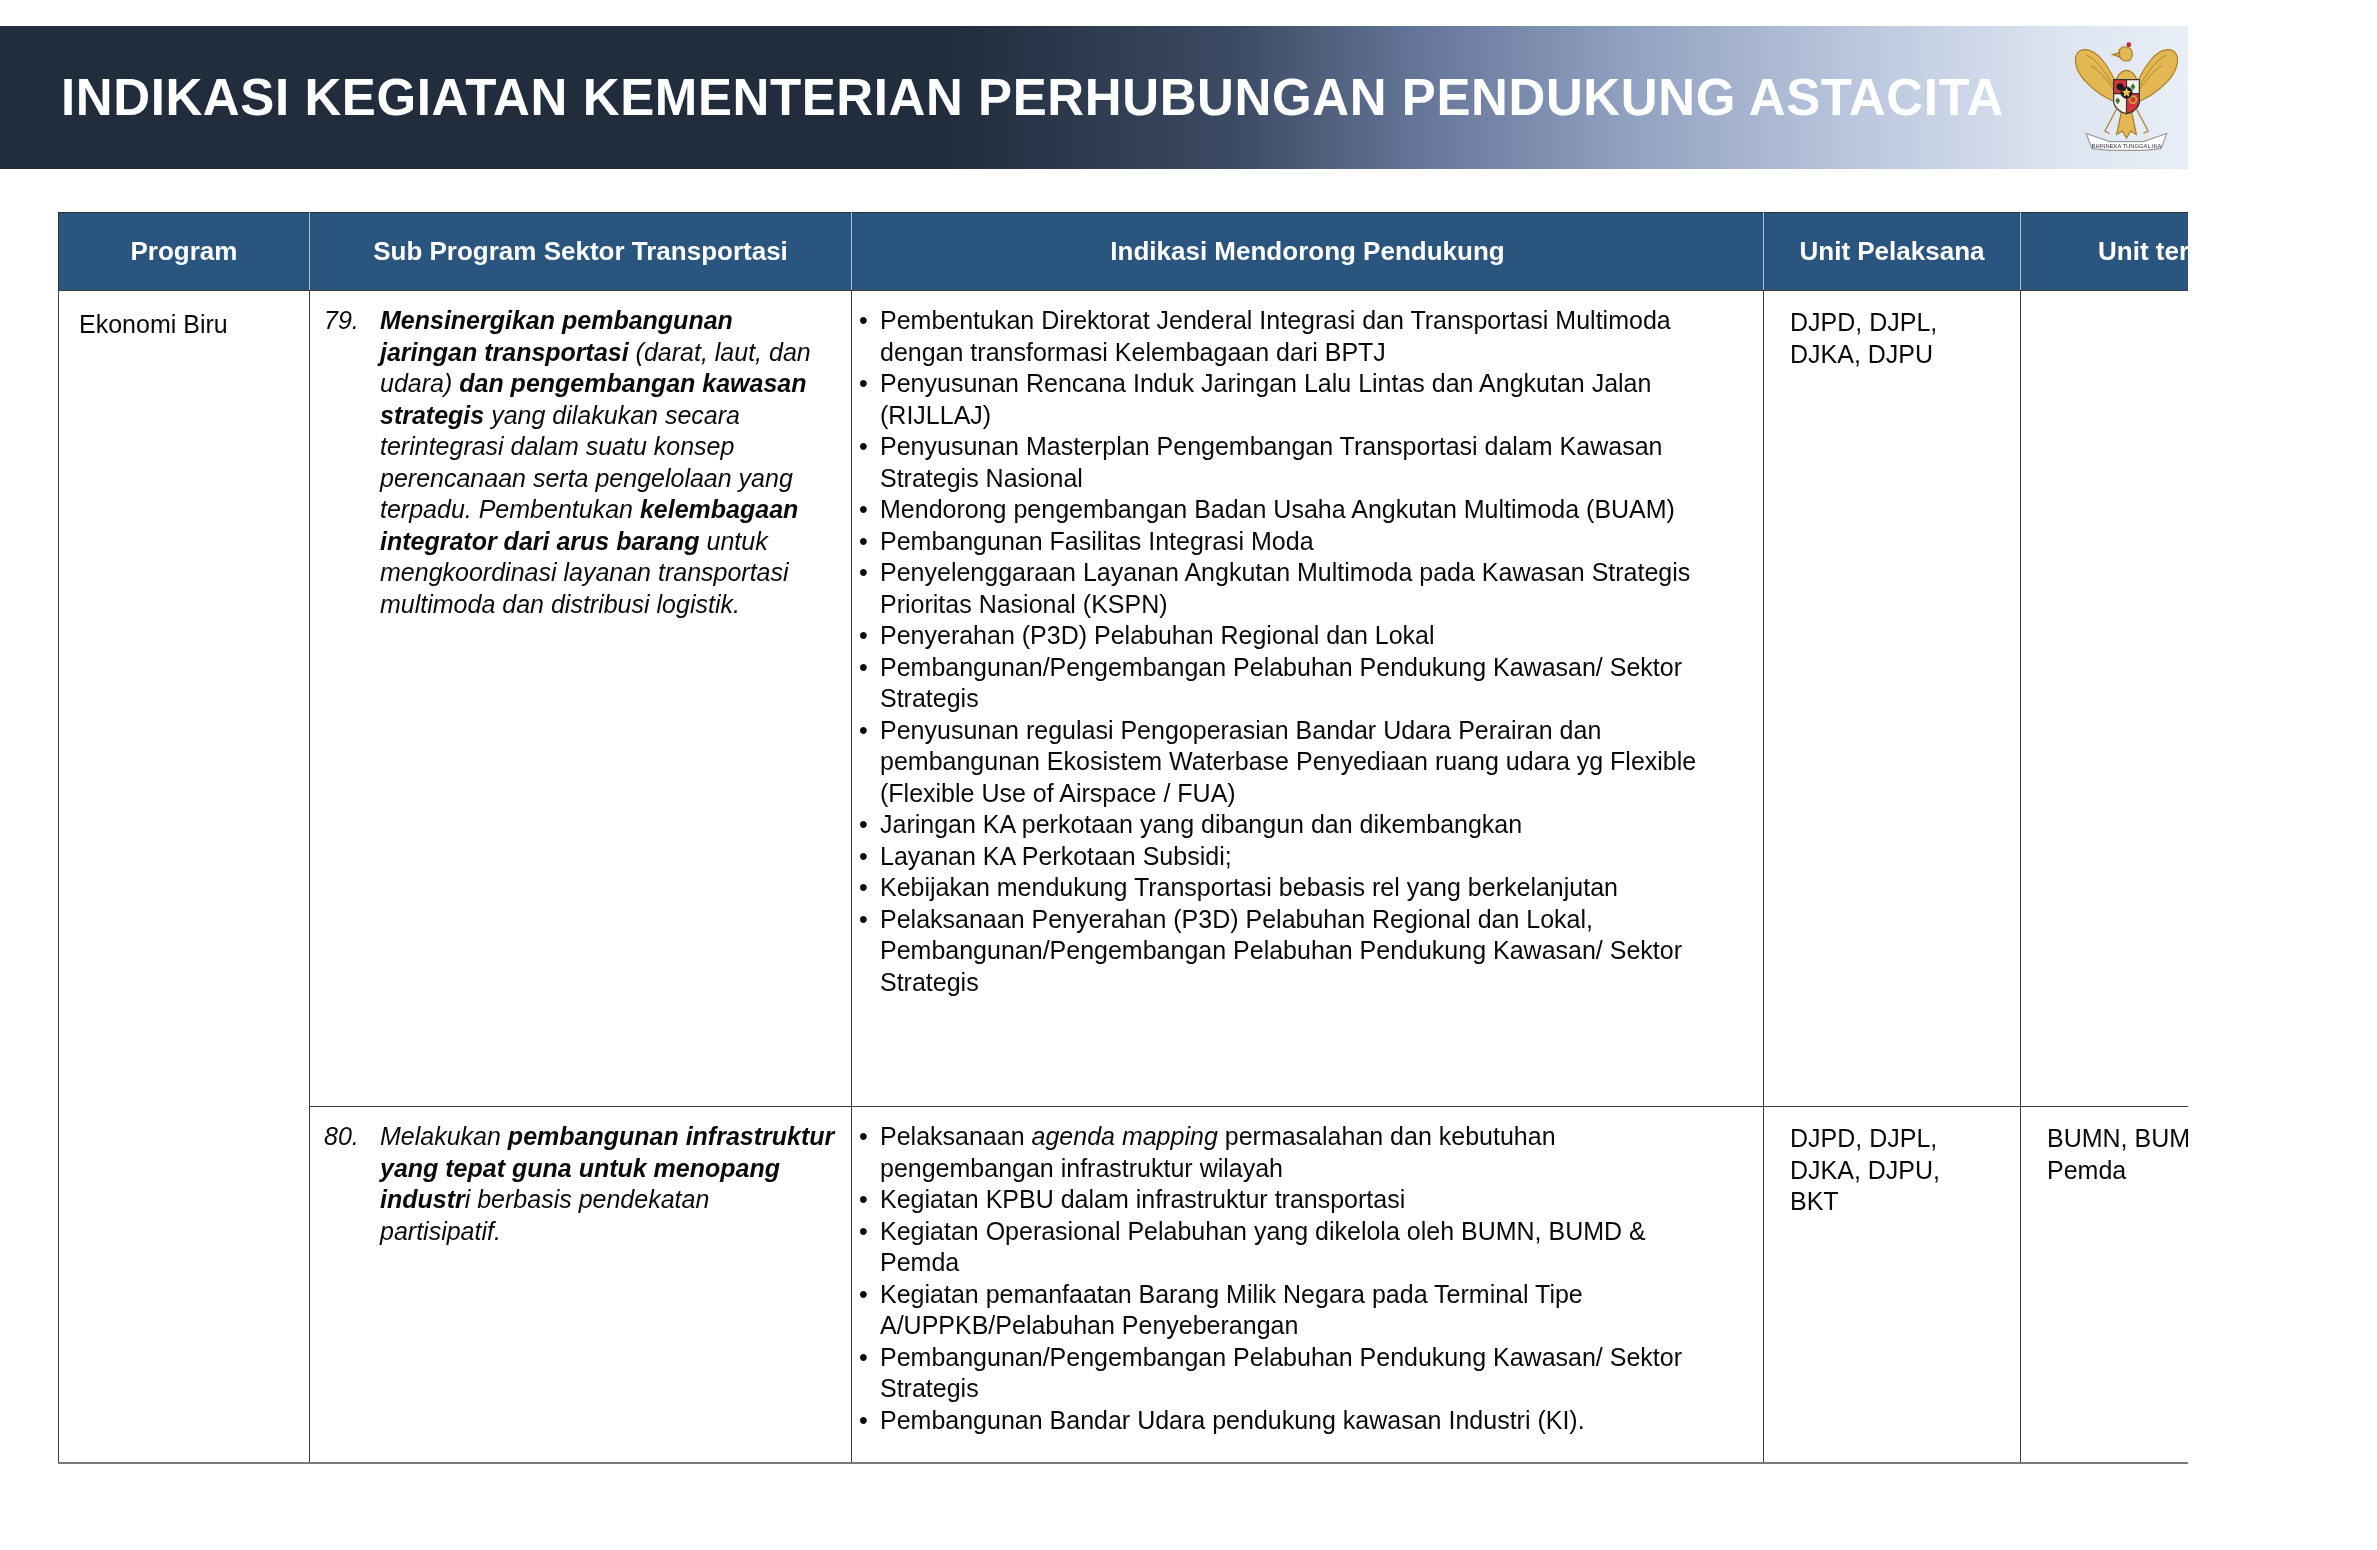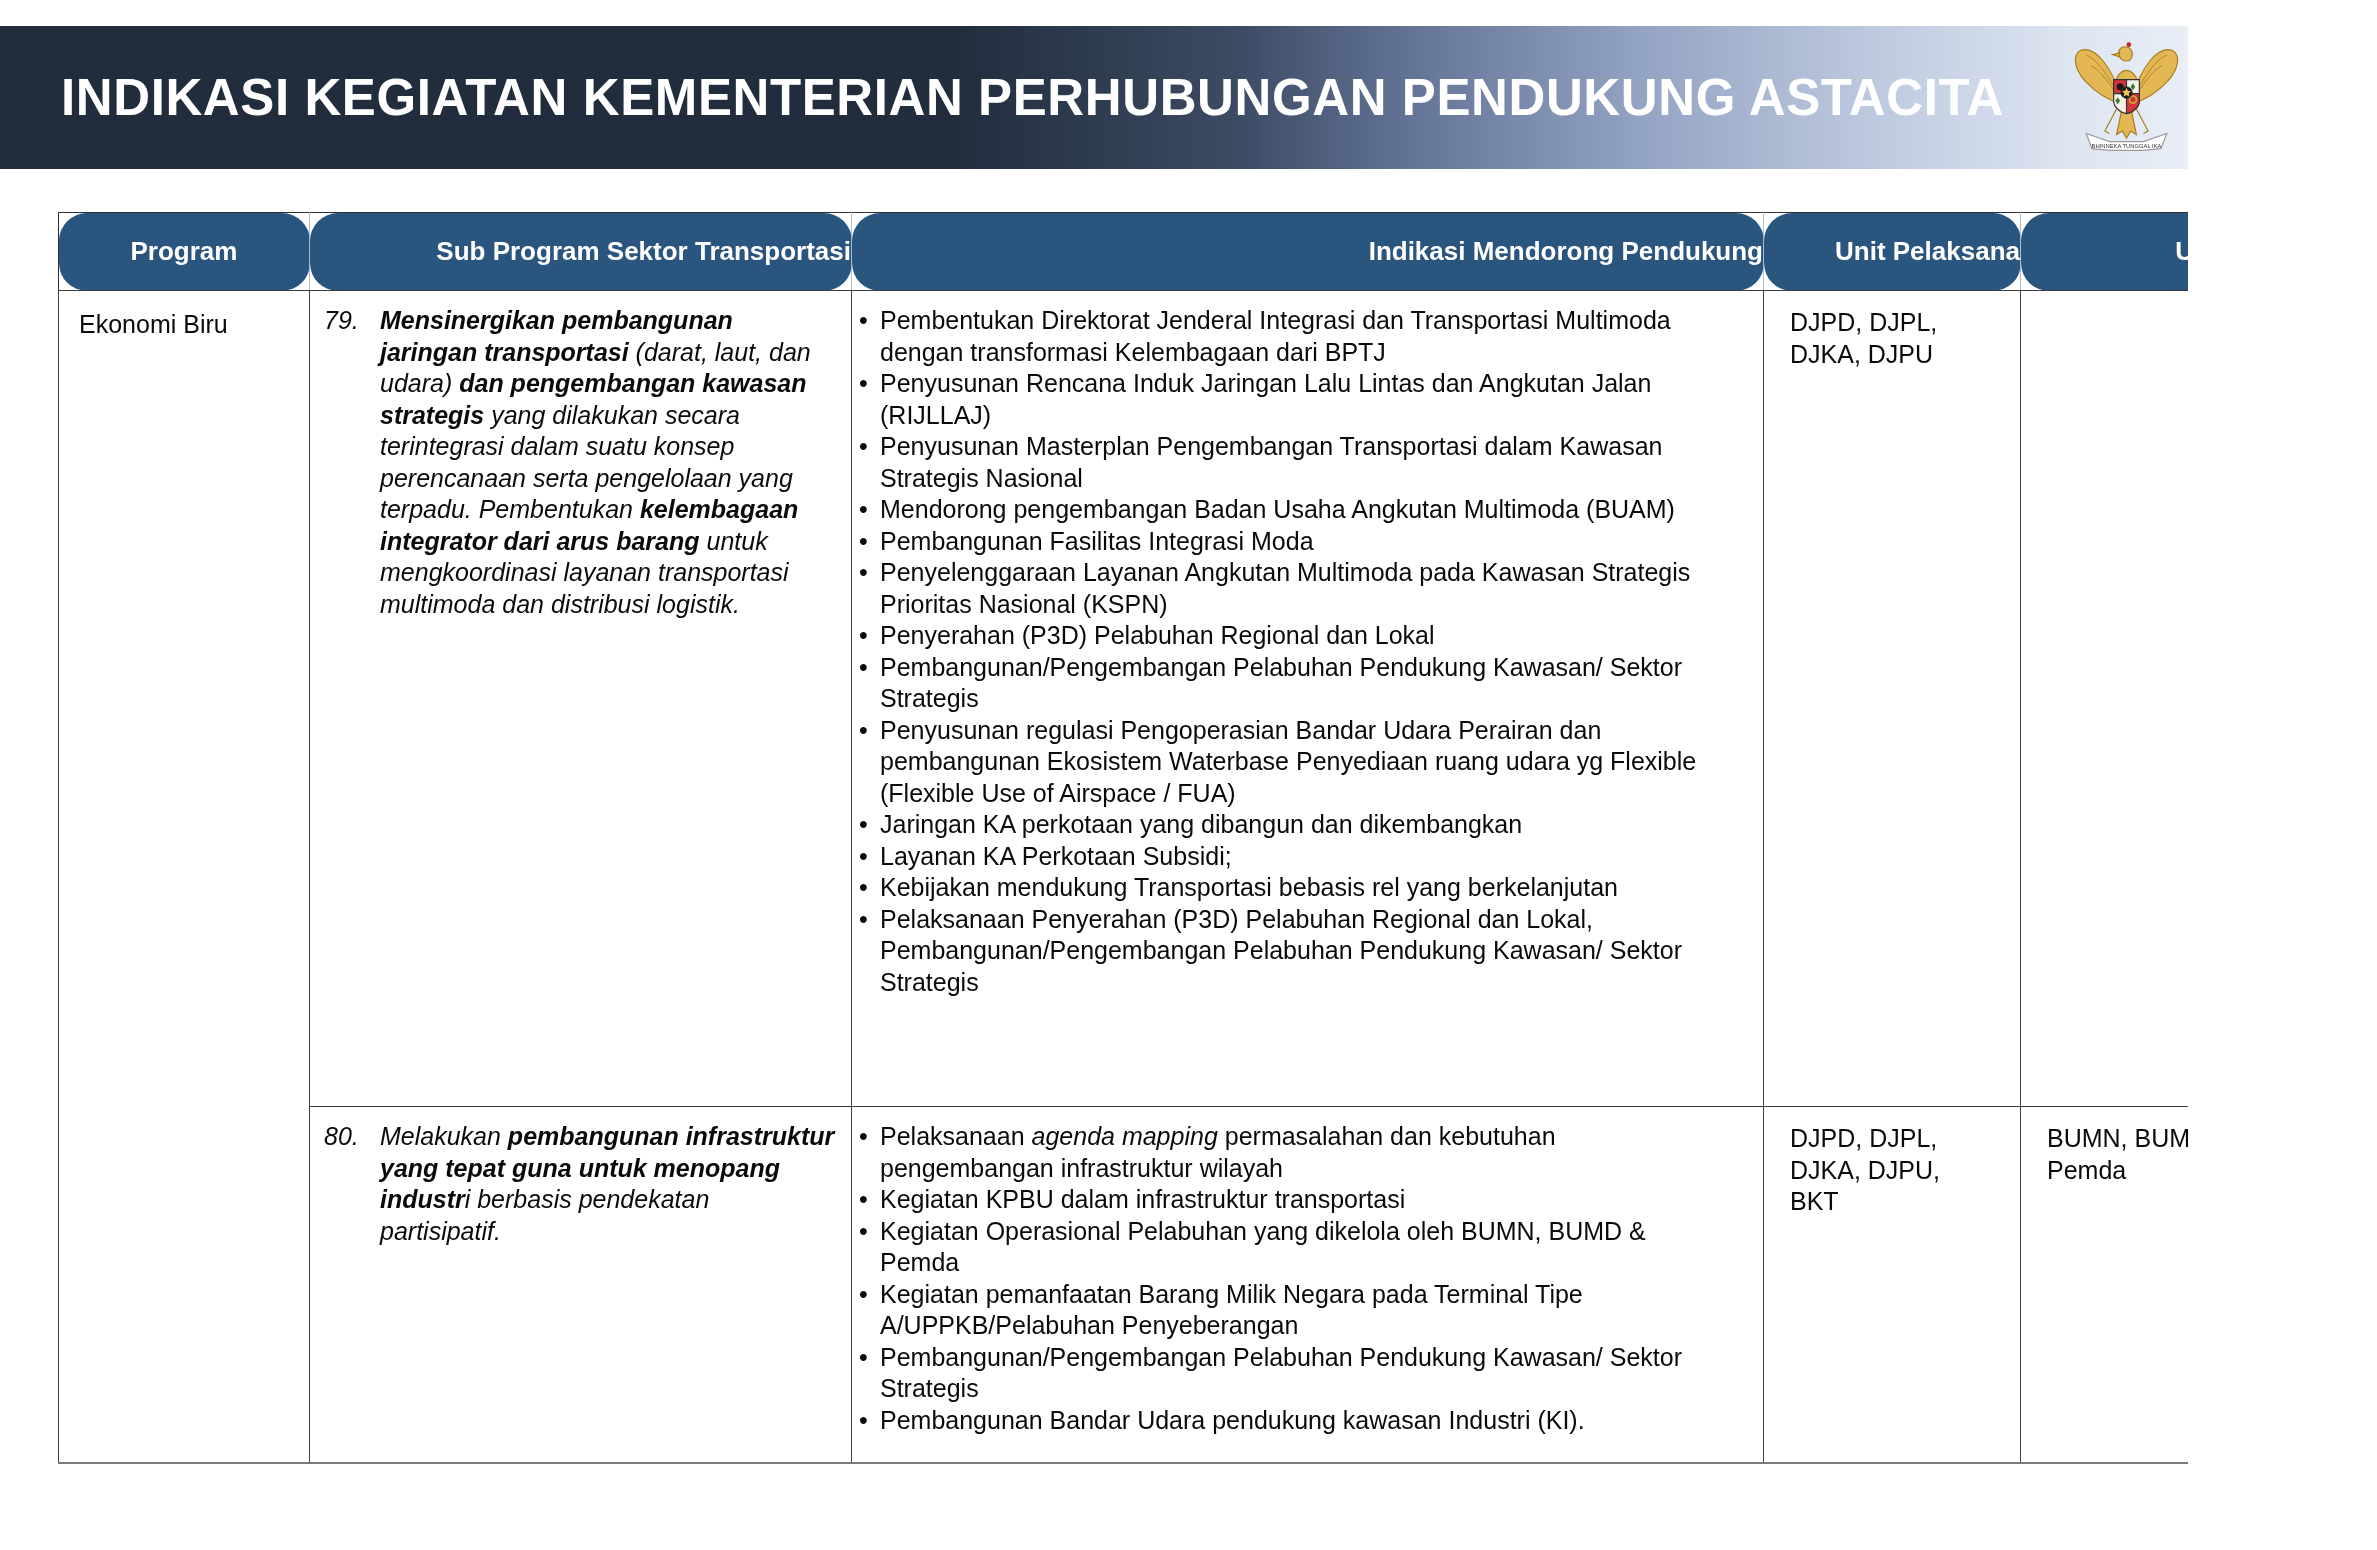--- a/index.html
+++ b/index.html
@@ -29,23 +29,23 @@
   table.main {
     border-collapse:collapse; table-layout:fixed; width:2254px;
     border:1.8px solid #2f2f2f; border-bottom:2.9px solid #7a7a7a;
     font-size:25px; line-height:31.5px;
   }
   col.c1{width:251px;} col.c2{width:542px;} col.c3{width:912px;}
   col.c4{width:257px;} col.c5{width:291px;}
   thead tr { height:78px; }
   thead th {
     background:#2a557e; color:#ffffff; font-size:26px; font-weight:bold;
-    text-align:center; vertical-align:middle; border-bottom:1.2px solid #3d3d3d;border-radius:28px;
-  }
-  thead th + th { border-left:1.8px solid #a9bdd8;text-align:right; }
+    text-align:center; vertical-align:middle; border-bottom:1.2px solid #3d3d3d;
+  }
+  thead th + th { border-left:1.8px solid #a9bdd8; }
   tbody td { border:1.2px solid #3d3d3d; vertical-align:top; background:#ffffff; }
   tr.r79 { height:816px;padding-left:20px; } tr.r80 { height:356px;margin-left:35px; }
   td.prog { padding:17.5px 10.5px 11.7px 20px; }
   td.subp { padding:14px 16.3px 11.7px 0;font-style:italic; }
   .numitem { display:grid; grid-template-columns:56px 1fr; padding-left:14px; }
   .numitem .num { text-align:left; }
   .numitem .ntext b { font-weight:bold; }
   td.act { padding:14px 32px 11.7px 0; }
   .bullet { display:grid; grid-template-columns:21px 1fr; padding-left:7px; }
   .bullet .marker { text-align:left; }

